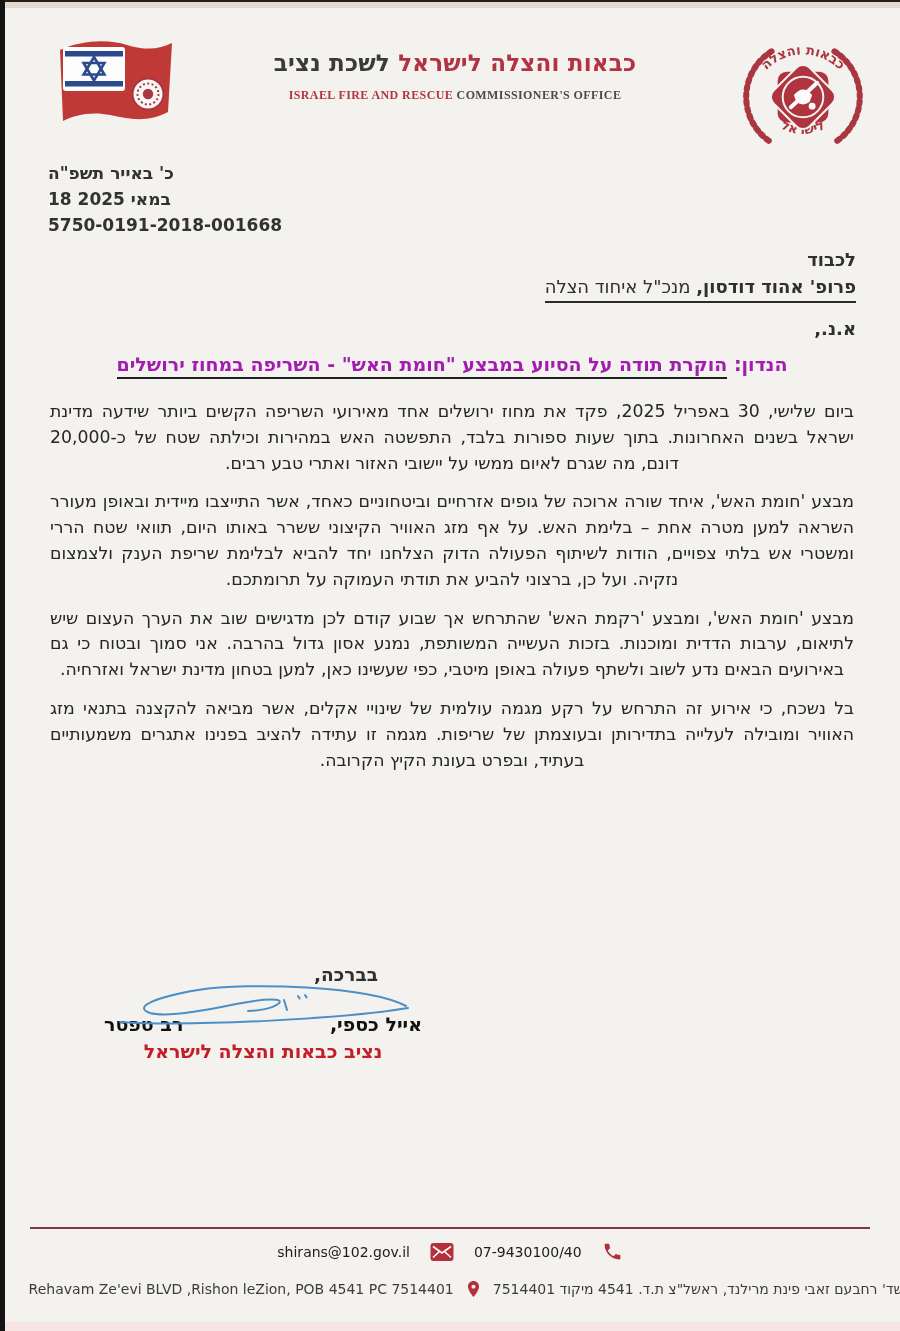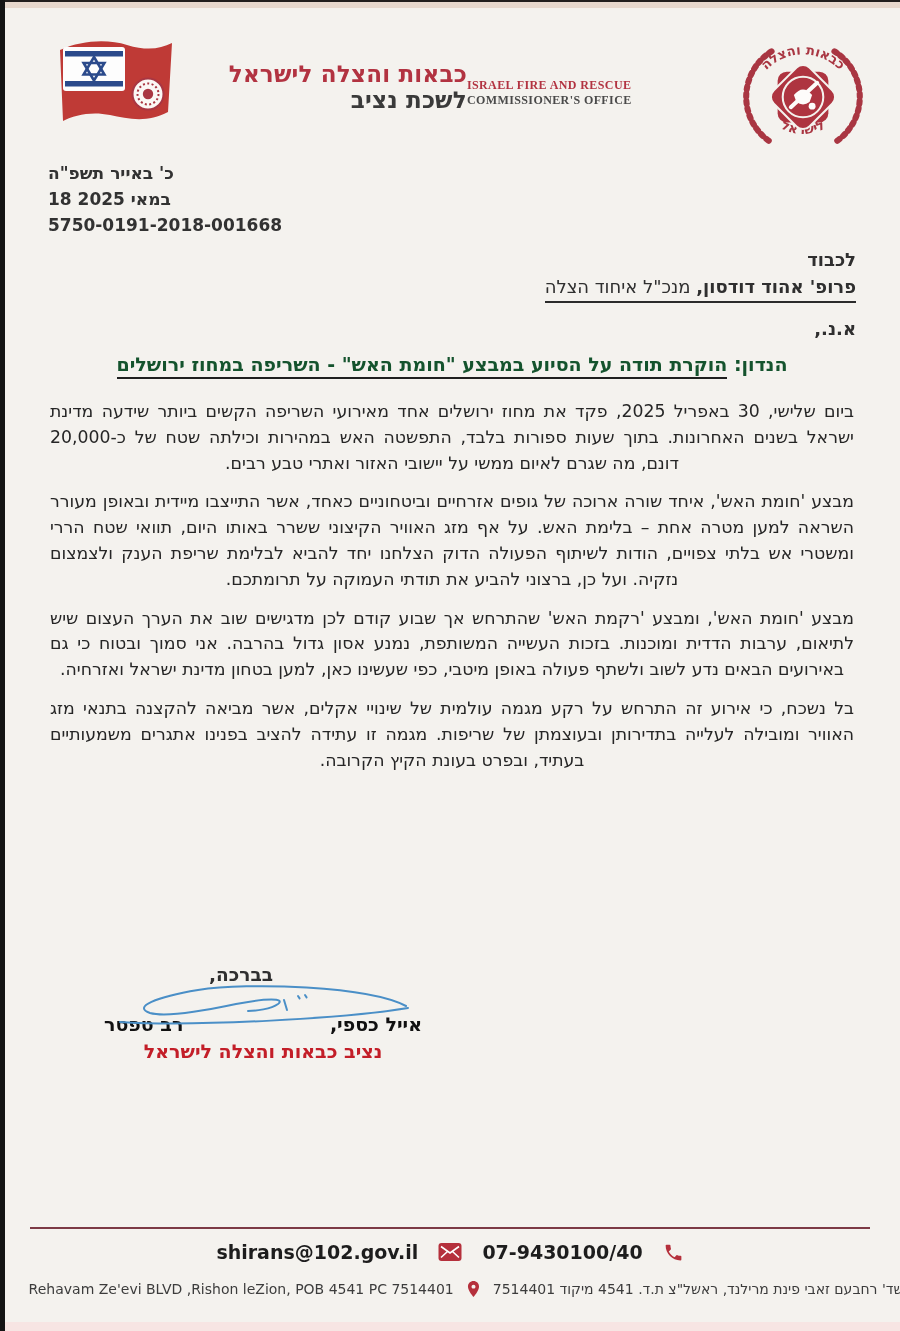--- a/index.html
+++ b/index.html
@@ -12,56 +12,56 @@
     overflow:hidden;
   }
   .edge-left{position:absolute;left:0;top:0;width:5px;height:1331px;background:#141414;z-index:50;}
   .edge-top-line{position:absolute;left:0;top:0;width:900px;height:2px;background:#221f1e;z-index:49;}
   .edge-top-strip{position:absolute;left:0;top:2px;width:900px;height:6px;background:#e7d8cd;z-index:48;}
   .edge-bottom-strip{position:absolute;left:0;bottom:0;width:900px;height:9px;background:#f7e5e3;z-index:48;}
 
   
   .letterhead{position:absolute;top:24px;left:48px;right:32px;height:148px;display:flex;align-items:flex-start;}
   .flag-wrap{width:130px;height:110px;flex:0 0 auto;margin-top:8px;}
-  .head-center{flex:1;display:flex;align-items:center;margin-top:37px;}
+  .head-center{flex:1;display:flex;flex-direction:column;align-items:center;margin-top:26px;}
   .title-he{direction:rtl;font-size:23px;font-weight:700;color:#3a3a3a;letter-spacing:.2px;}
   .title-he .red{color:#b23341;}
   .title-en{margin-top:12px;font-size:12px;font-weight:700;color:#4a4a4a;letter-spacing:.4px;font-family:Liberation Serif, serif;}
   .title-en .red{color:#b23341;}
   .emblem-wrap{width:142px;height:142px;flex:0 0 auto;margin-right:-6px;}
 
   
   .ref-block{position:absolute;top:160px;left:48px;direction:ltr;text-align:left;font-size:17px;line-height:26px;font-weight:600;color:#323232;}
 
   
   .addressee{position:absolute;top:246px;right:44px;direction:rtl;text-align:right;font-size:18px;line-height:27px;}
   .addressee .to-label{font-weight:600;}
   .addressee .name-line{border-bottom:2px solid #2b2b2b;padding-bottom:1px;display:inline-block;}
   .addressee .name{font-weight:700;}
   .greeting{position:absolute;top:318px;right:44px;direction:rtl;font-size:18px;font-weight:600;}
 
   
-  .subject{position:absolute;top:353px;left:50px;right:46px;direction:rtl;text-align:center;font-size:19px;font-weight:700;color:#14532d;}
+  .subject{position:absolute;top:353px;left:50px;right:46px;direction:rtl;text-align:center;font-size:19px;font-weight:700;color:#a21caf;}
   .subject .subject-text{border-bottom:2px solid #1f1f1f;padding-bottom:2px;}
 
   
   .letter-body{position:absolute;top:399px;left:50px;right:46px;direction:rtl;}
   .letter-body p{margin:0 0 13px 0;font-size:17.3px;line-height:25.8px;text-align:justify;text-align-last:center;color:#262626;}
   .letter-body p.closing{text-align:center;margin-top:6px;}
 
   
   .sig-block{position:absolute;top:964px;left:104px;width:318px;}
-  .sig-salutation{text-align:center;padding-right:44px;font-size:18.5px;font-weight:700;direction:rtl;}
+  .sig-salutation{padding-right:44px;font-size:18.5px;font-weight:700;direction:rtl;}
   .sig-scribble{position:absolute;top:16px;left:4px;width:310px;height:52px;z-index:2;}
   .sig-name-row{margin-top:28px;display:flex;justify-content:space-between;direction:rtl;font-size:19px;font-weight:700;color:#111;position:relative;z-index:1;}
   .sig-title{margin-top:5px;text-align:center;direction:rtl;font-size:19px;font-weight:700;color:#c31e28;}
 
   
   .footer-divider{position:absolute;top:1227px;left:30px;right:30px;height:2px;background:#7c3a45;}
-  .footer-contact{position:absolute;top:1241px;left:0;width:900px;display:flex;justify-content:center;align-items:center;gap:20px;font-size:19px;font-weight:700;color:#1d1d1d;}
+  .footer-contact{position:absolute;top:1241px;left:0;width:900px;display:flex;justify-content:center;align-items:center;gap:20px;font-size:14px;font-weight:400;color:#1d1d1d;}
   .footer-address{position:absolute;top:1278px;left:16px;width:900px;display:flex;justify-content:center;align-items:center;gap:10px;font-size:14px;color:#3c3c3c;}
   .footer-address .he{direction:rtl;}
   .icon{display:inline-flex;align-items:center;}
 </style>
 </head>
 <body>
 
 <div class="edge-left"></div>
 <div class="edge-top-line"></div>
 <div class="edge-top-strip"></div>

